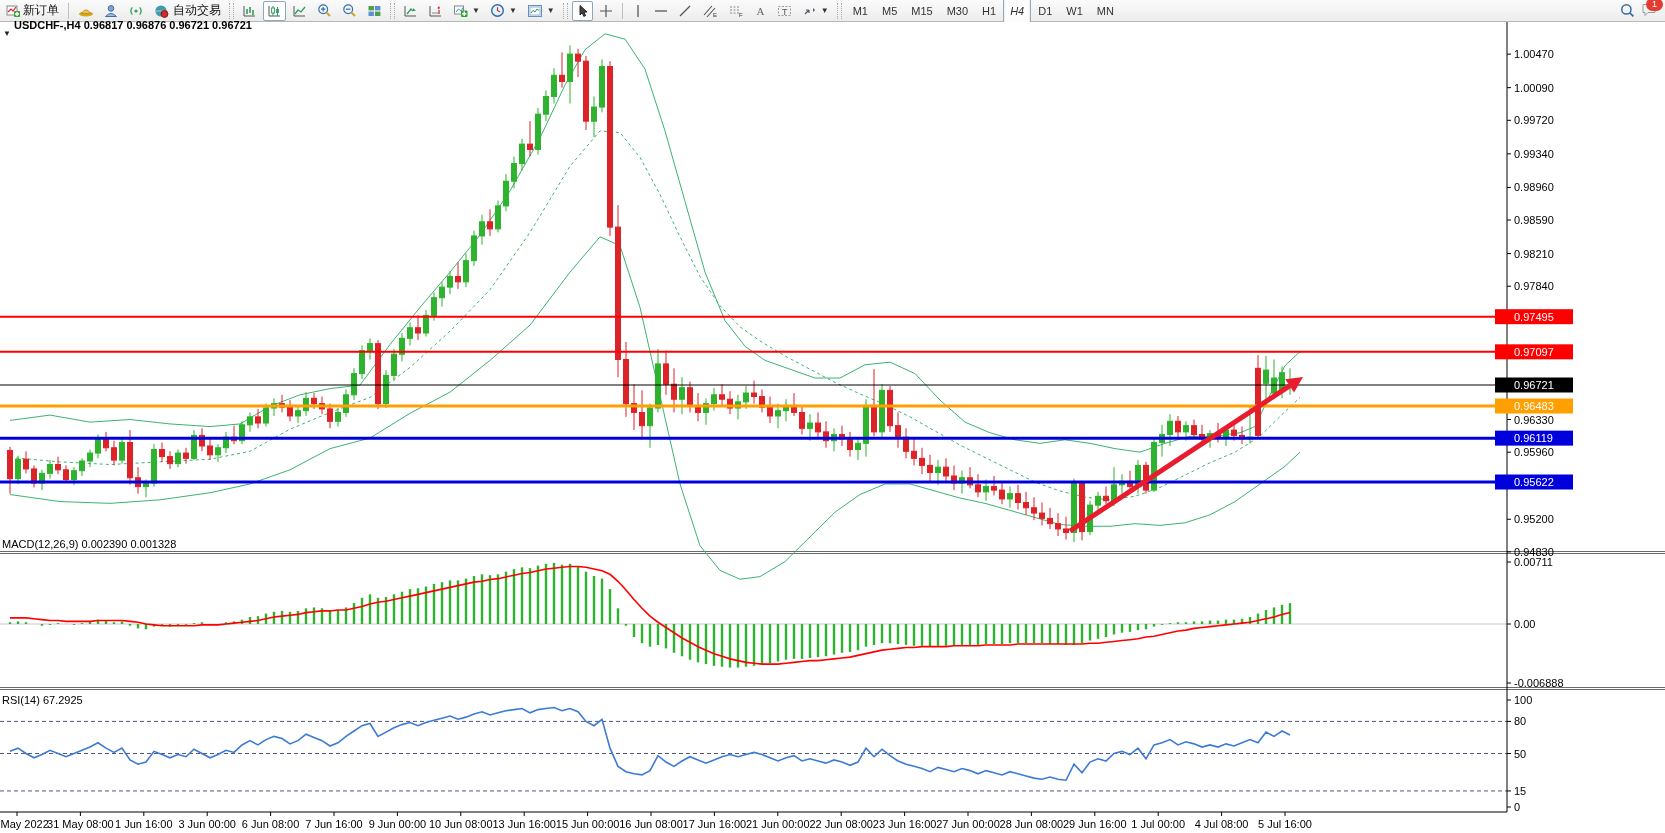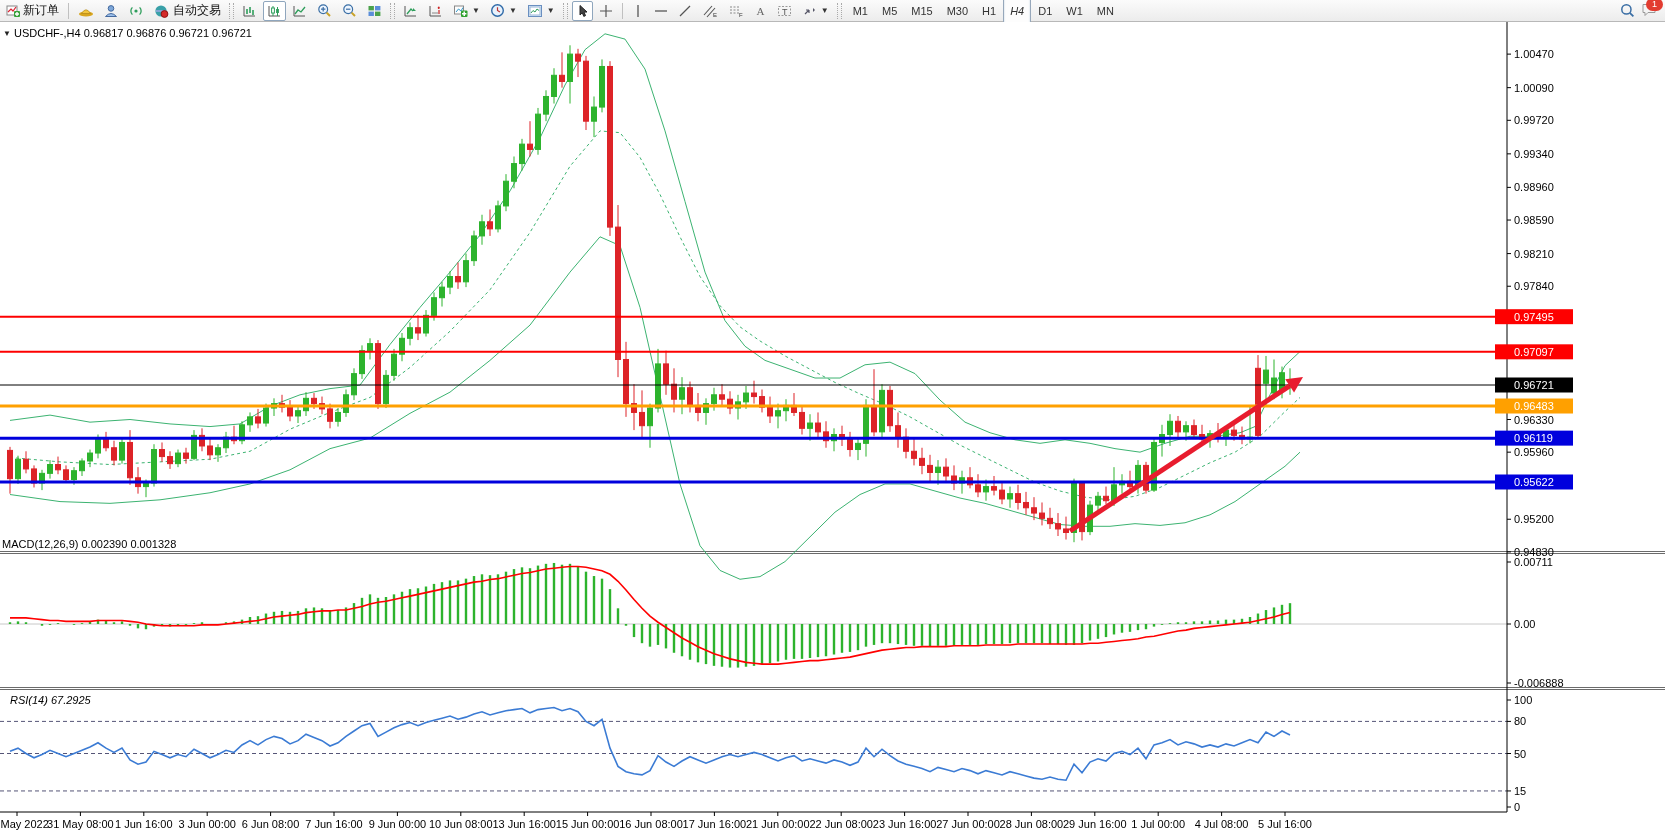--- a/index.html
+++ b/index.html
@@ -836,17 +836,17 @@
       <text x="1094.8" y="828" font-size="11" fill="#000" text-anchor="middle">29 Jun 16:00</text>
       <line x1="1158.2" y1="812" x2="1158.2" y2="816" stroke="#000"></line>
       <text x="1158.2" y="828" font-size="11" fill="#000" text-anchor="middle">1 Jul 00:00</text>
       <line x1="1221.6" y1="812" x2="1221.6" y2="816" stroke="#000"></line>
       <text x="1221.6" y="828" font-size="11" fill="#000" text-anchor="middle">4 Jul 08:00</text>
       <line x1="1285" y1="812" x2="1285" y2="816" stroke="#000"></line>
       <text x="1285" y="828" font-size="11" fill="#000" text-anchor="middle">5 Jul 16:00</text>
     </svg>
 
   <span id="symbol-caret">▼</span>
-  <div class="pane-label" style="left:14px;top:27px;">USDCHF-,H4  0.96817 0.96876 0.96721 0.96721</div>
+  <div class="pane-label" style="left:14px;top:19px;font-weight:bold;">USDCHF-,H4  0.96817 0.96876 0.96721 0.96721</div>
   <div class="pane-label" style="left:2px;top:538px;">MACD(12,26,9) 0.002390 0.001328</div>
-  <div class="pane-label" style="left:10px;top:694px;font-style:italic;">RSI(14) 67.2925</div>
+  <div class="pane-label" style="left:2px;top:694px;">RSI(14) 67.2925</div>
 
 </div>
 
 </body></html>

